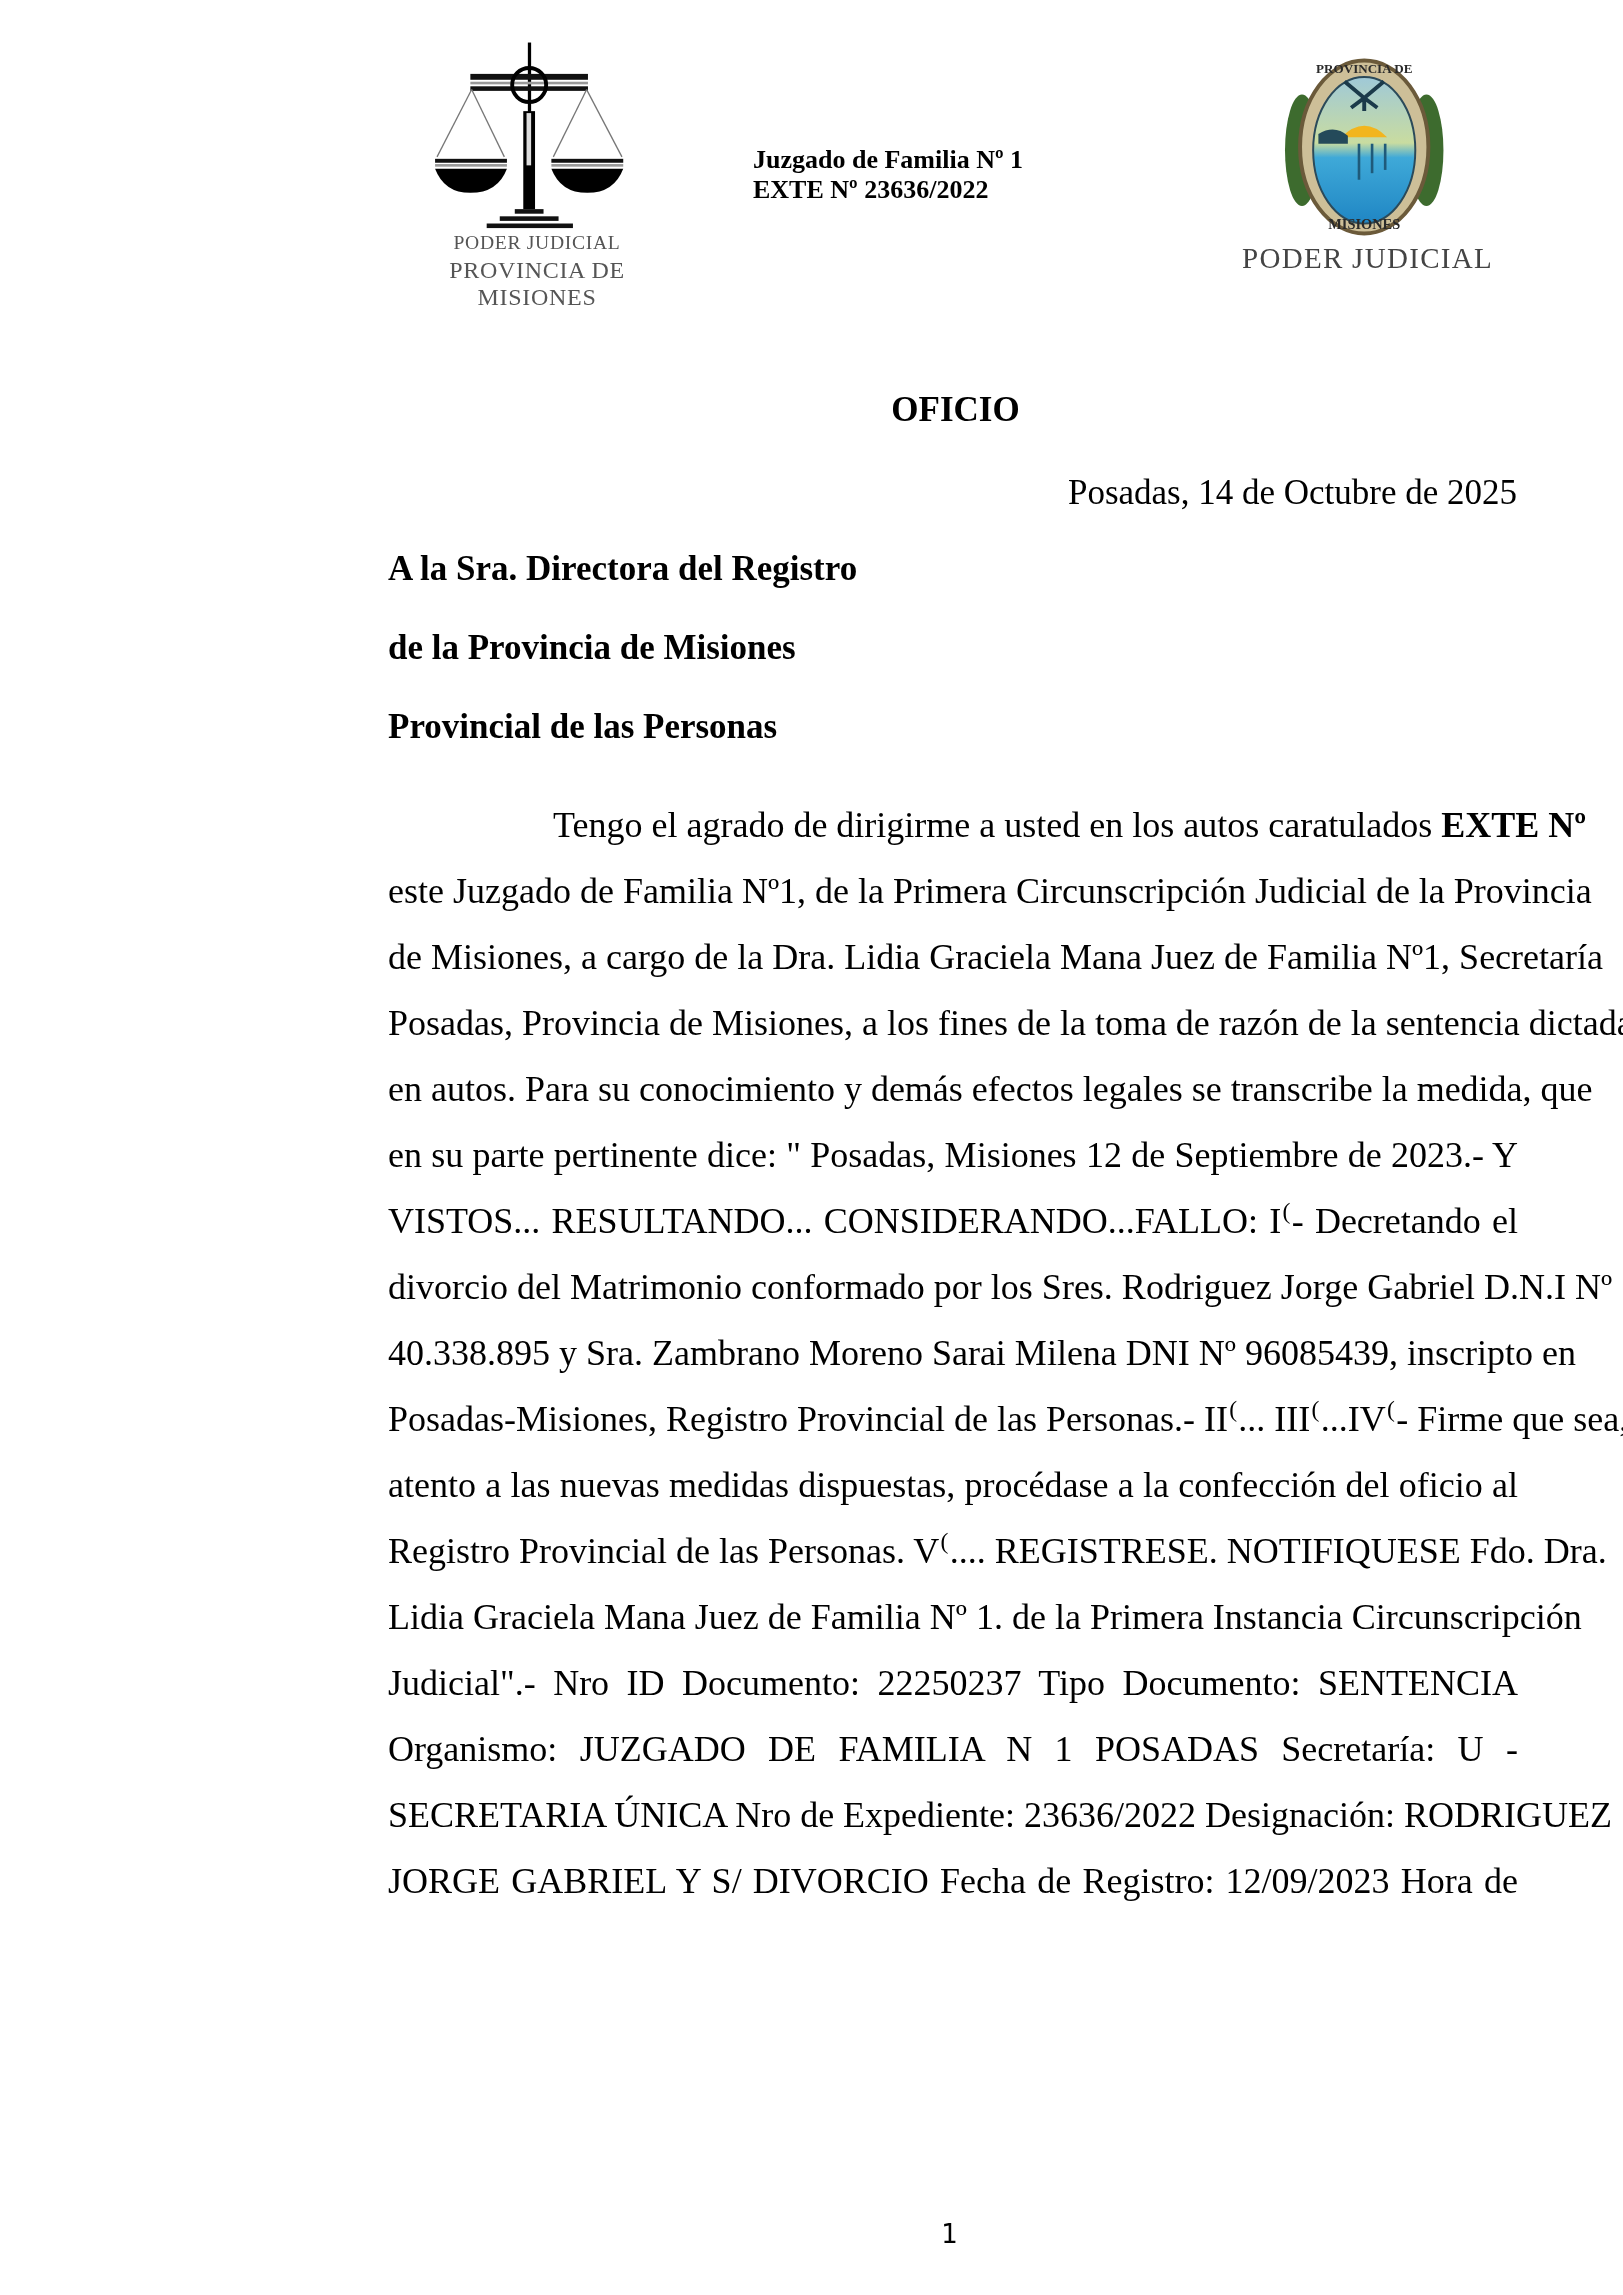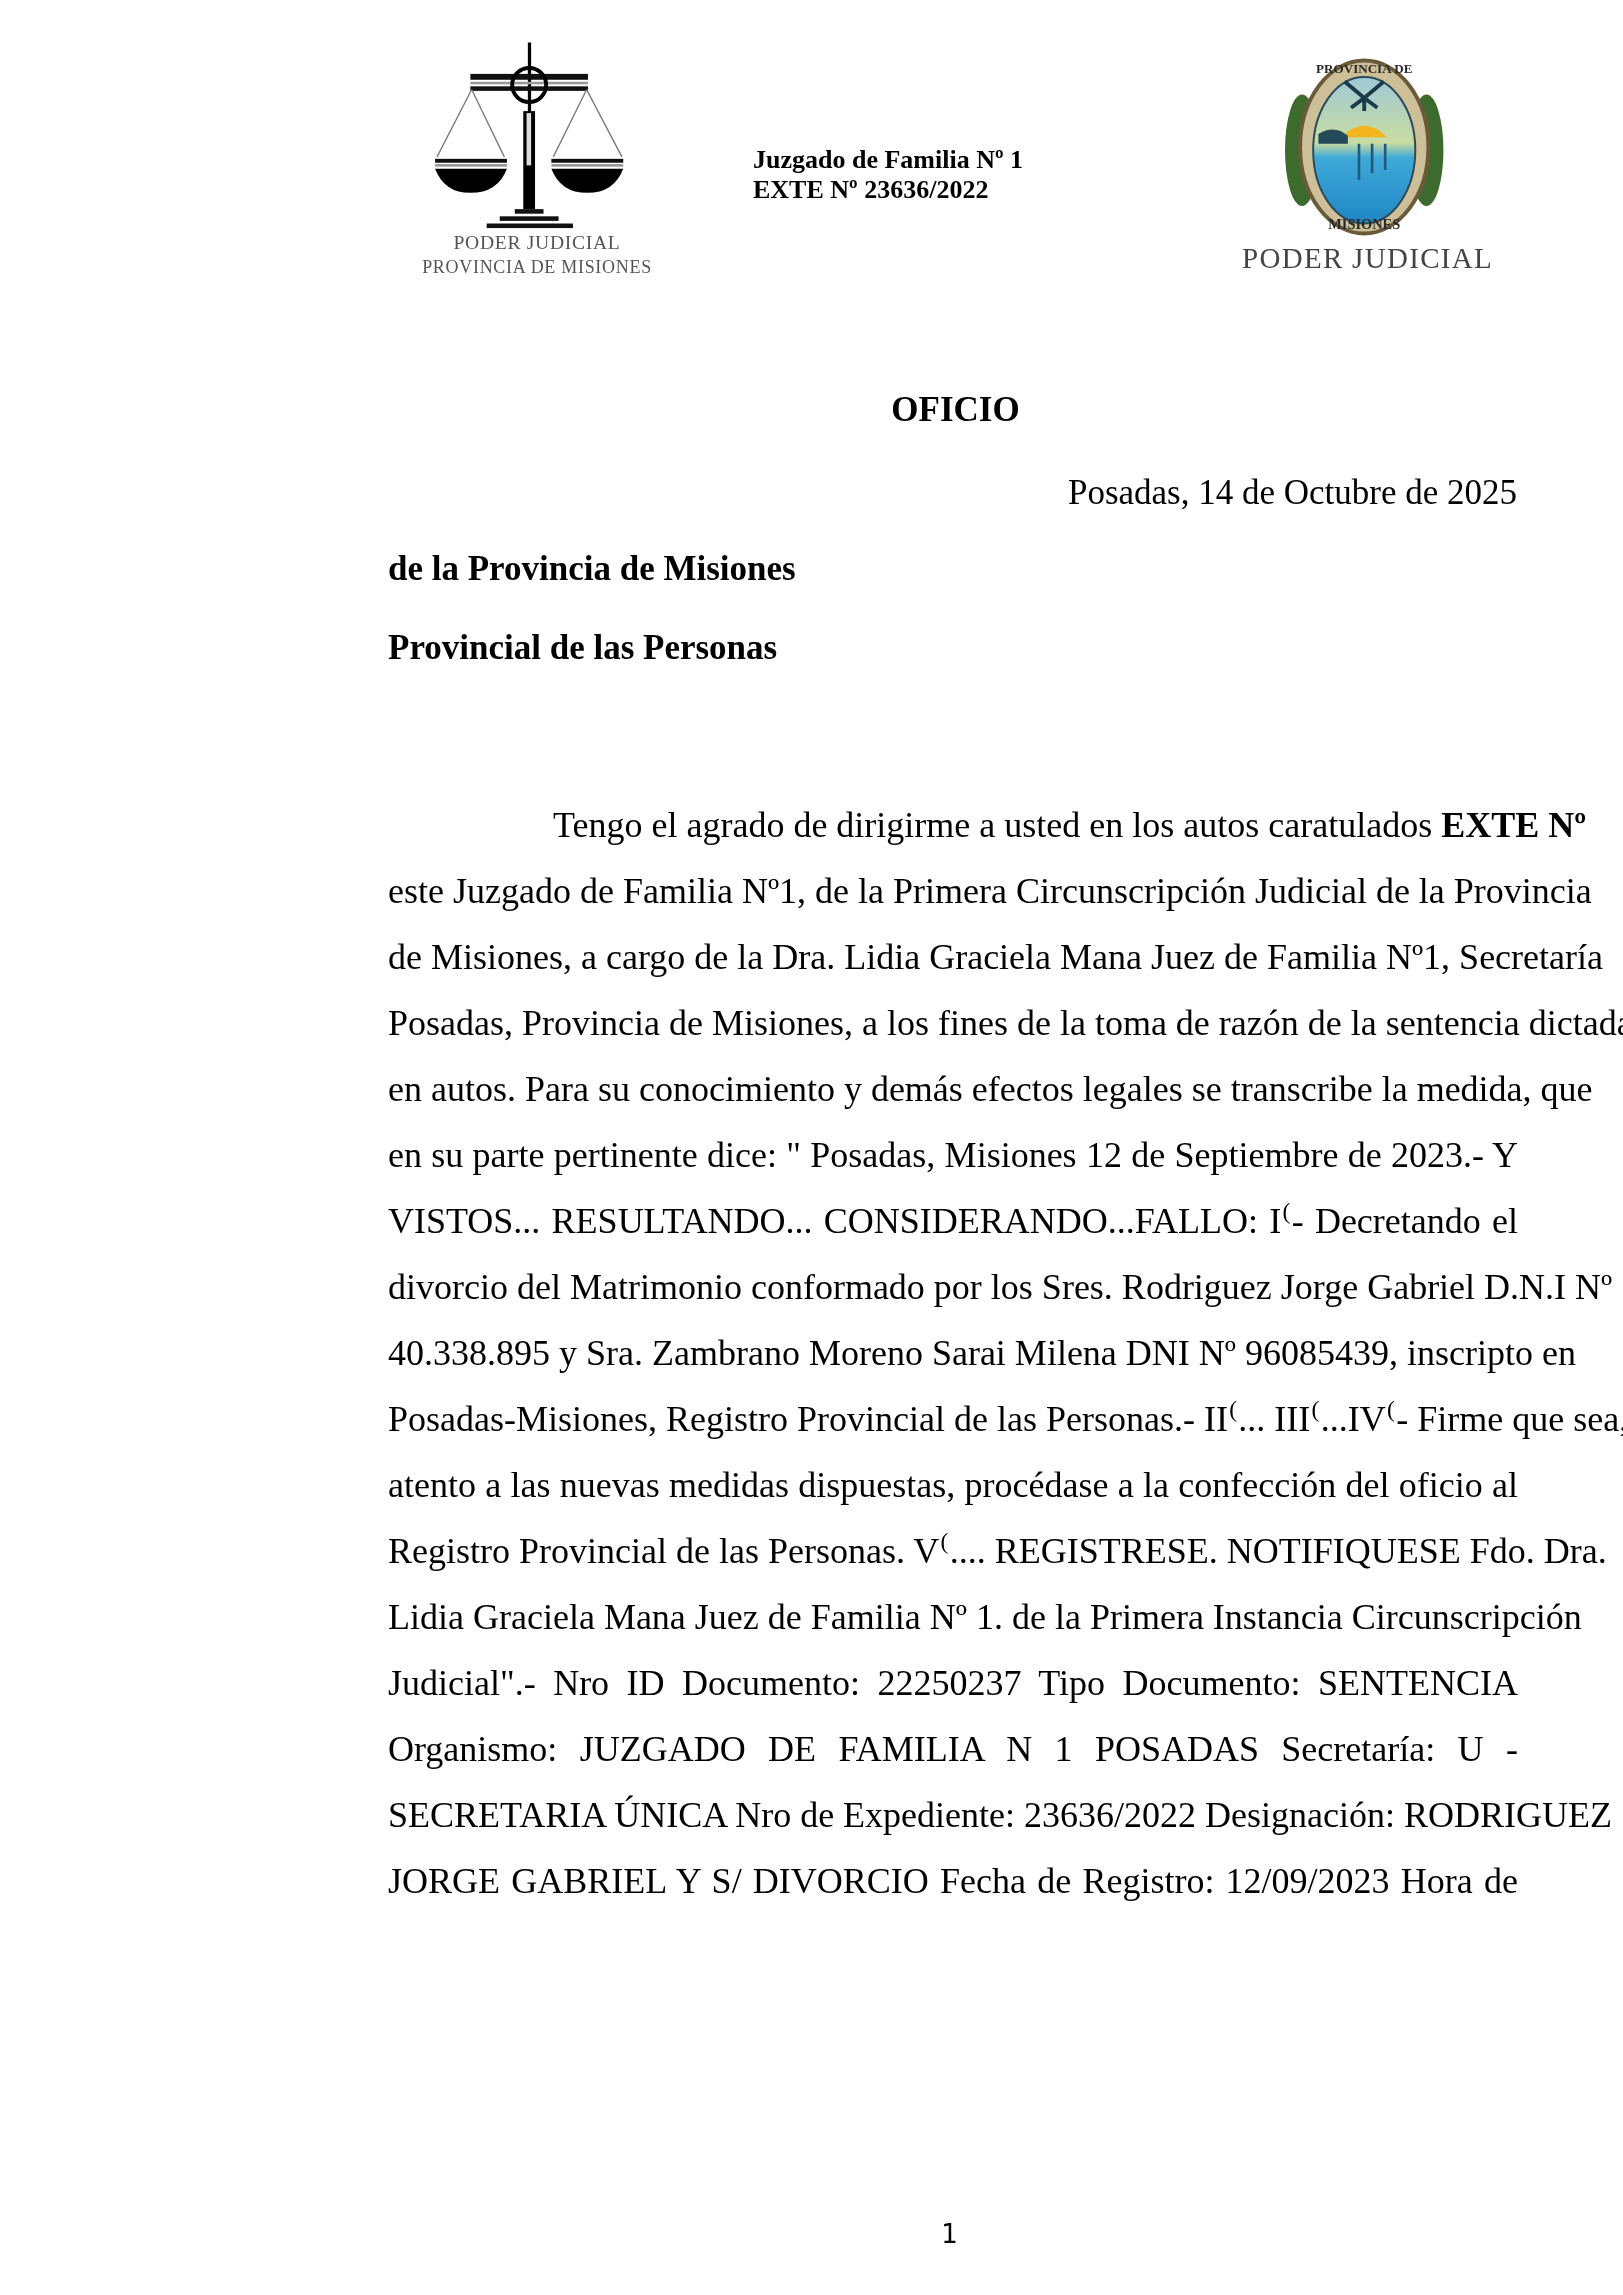--- a/index.html
+++ b/index.html
@@ -4,21 +4,21 @@
 <style>
   html, body { margin: 0; padding: 0; background: #ffffff; }
   body { width: 1623px; height: 2295px; position: relative; overflow: hidden; color: #000; }
   .serif { font-family: "Liberation Serif", "DejaVu Serif", serif; }
   .abs { position: absolute; }
 
   
   #logo-left { left: 393px; top: 36px; width: 288px; height: 255px; }
   #logo-left .lt { position: absolute; left: 0; width: 288px; text-align: center; font-family: "Liberation Serif", serif; color: #555; letter-spacing: 0.7px; }
   #logo-left .lt1 { top: 196px; font-size: 19.6px; }
-  #logo-left .lt2 { top: 221px; font-size: 18px; }
+  #logo-left .lt2 { top: 221px; font-size: 24px; }
 
   
   #logo-right { left: 1230px; top: 52px; width: 275px; height: 242px; }
   #logo-right .rt { position: absolute; left: 0; width: 275px; top: 190px; text-align: center; font-family: "Liberation Serif", serif; font-size: 29px; color: #444; letter-spacing: 1.3px; }
 
   
   #header-text { left: 753px; top: 145px; width: 393px; font-weight: bold; font-size: 26px; line-height: 30px; }
 
   #title { left: 818px; top: 389px; width: 275px; text-align: center; font-weight: bold; font-size: 35px; line-height: 42px; }
   #date { left: 982px; top: 472px; width: 1191px; font-size: 35px; line-height: 42px; }
@@ -111,20 +111,21 @@
   <div class="rt">PODER JUDICIAL</div>
 </div>
 
 <div id="title" class="abs serif">OFICIO</div>
 
 <div id="date" class="abs serif">
   <span>Posadas, 14 de Octubre de 2025</span>
 </div>
 
 <div id="addressee" class="abs serif">
+  <div>A la Sra. Directora del Registro</div>
   <div>de la Provincia de Misiones</div>
   <div>Provincial de las Personas</div>
 </div>
 
 <div id="body-text" class="abs serif">
     <div class="line indent"><span>Tengo el agrado de dirigirme a usted en los autos caratulados </span><span class="b">EXTE Nº</span></div>
     <div class="line"><span>este Juzgado de Familia Nº1, de la Primera Circunscripción Judicial de la Provincia</span></div>
     <div class="line"><span>de Misiones, a cargo de la Dra. Lidia Graciela Mana Juez de Familia Nº1, Secretaría</span></div>
     <div class="line"><span>Posadas, Provincia de Misiones, a los fines de la toma de razón de la sentencia dictada</span></div>
     <div class="line"><span>en autos. Para su conocimiento y demás efectos legales se transcribe la medida, que</span></div>

